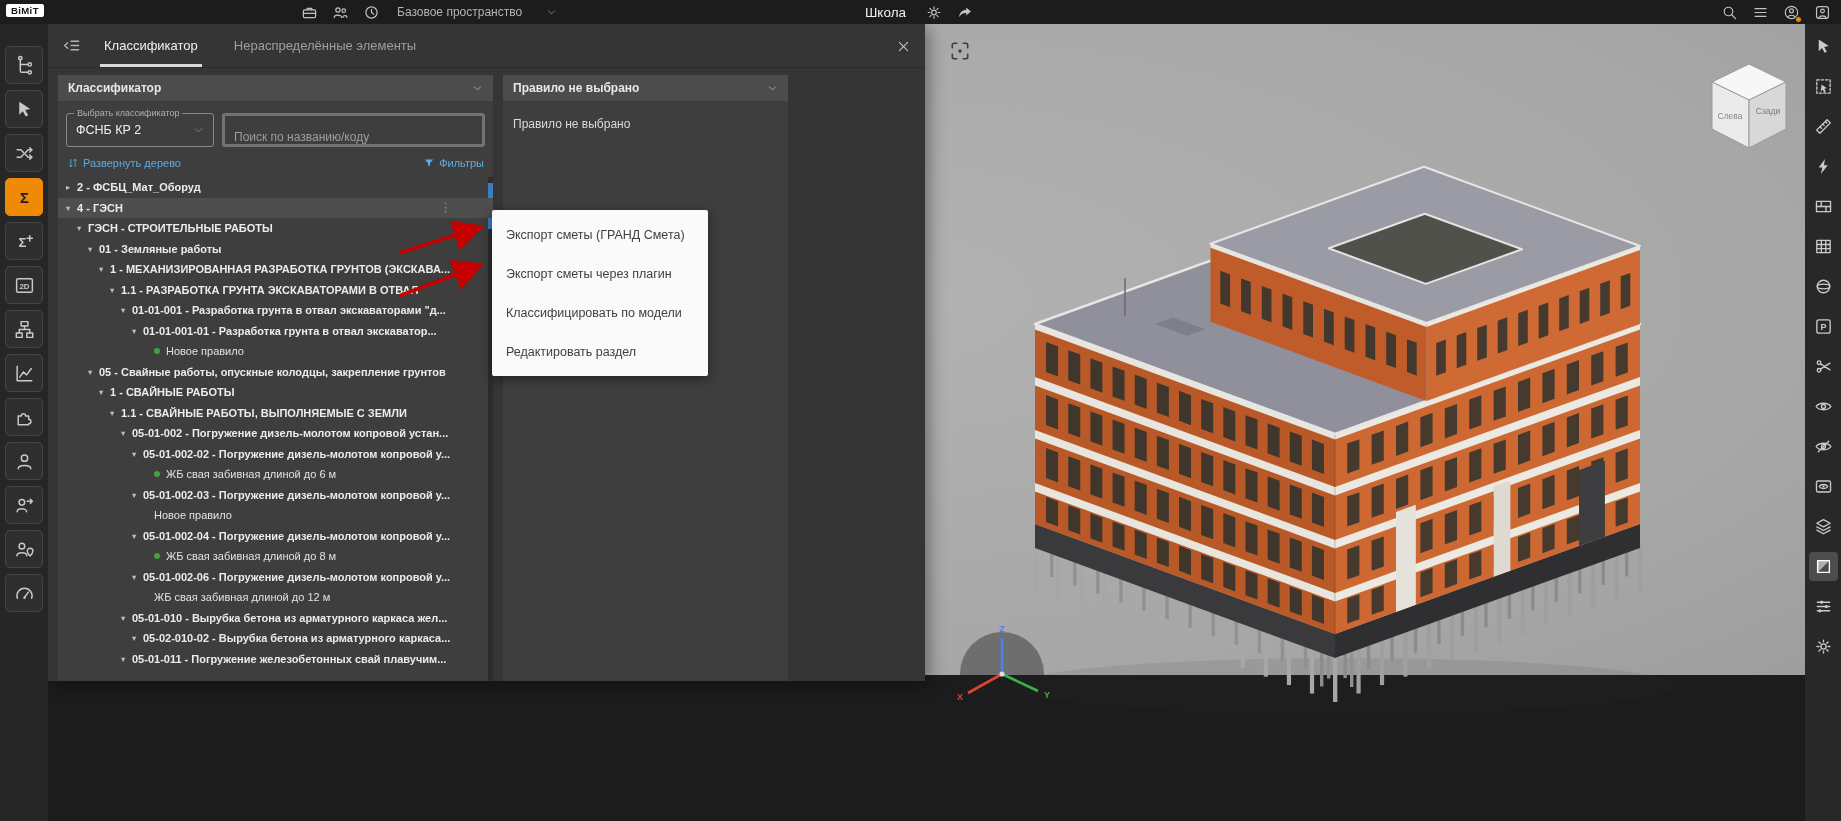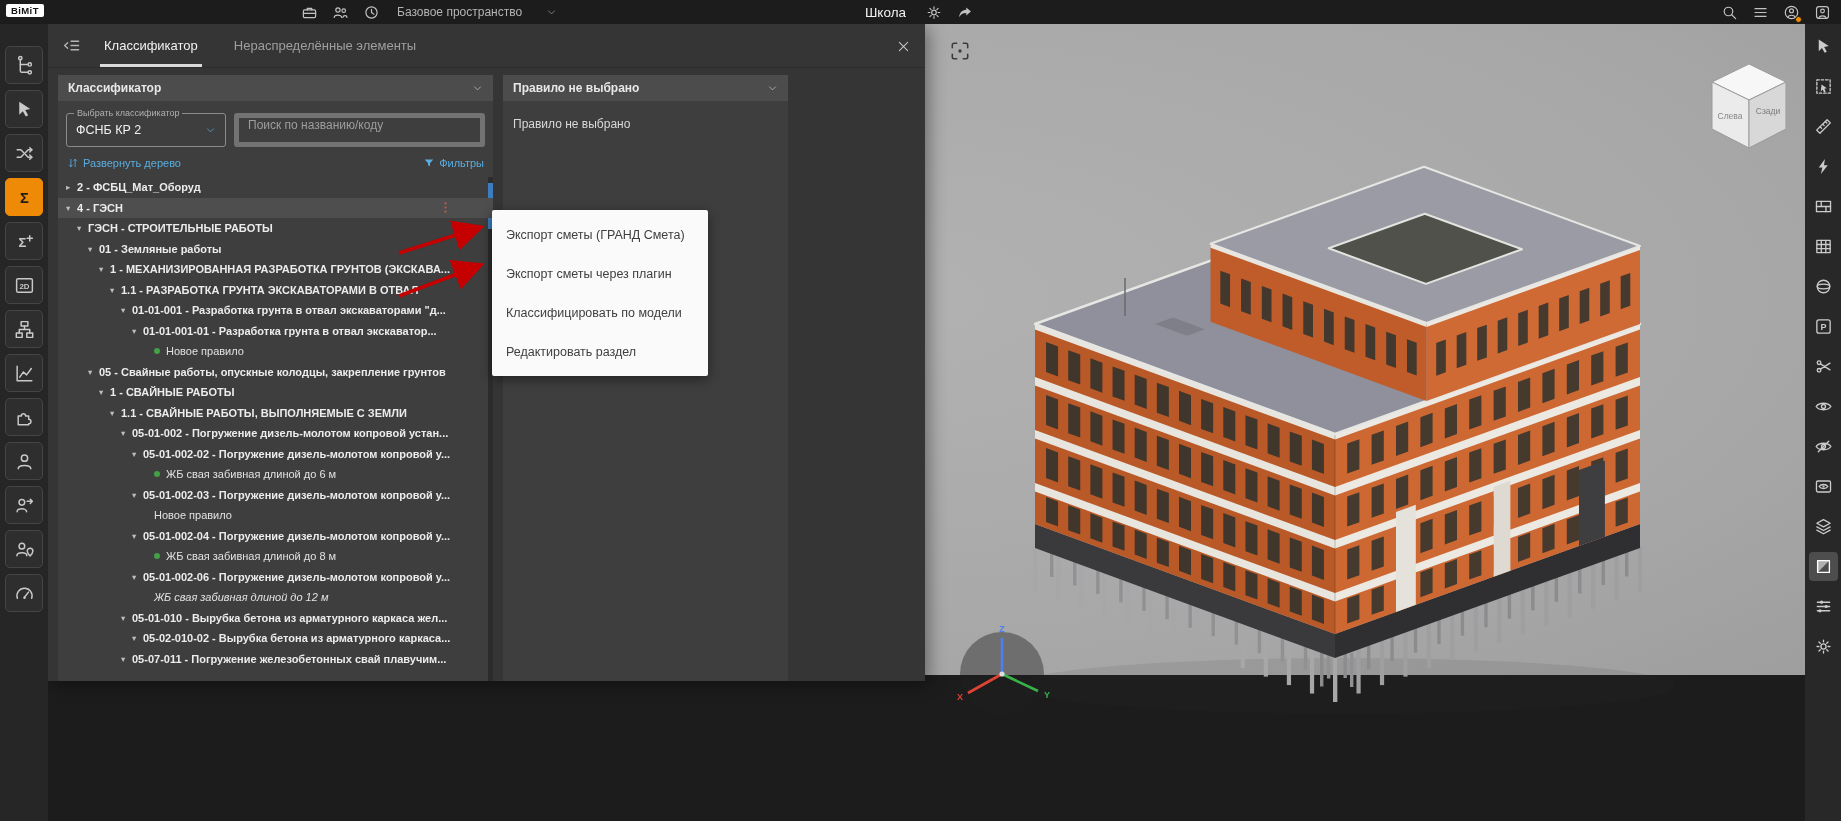--- a/index.html
+++ b/index.html
@@ -59,25 +59,25 @@
   .tab.active::after{content:"";position:absolute;left:14px;right:14px;bottom:0;height:3px;background:#dadada}
   .close-btn{position:absolute;right:10px;top:10px;width:24px;height:24px;display:flex;align-items:center;justify-content:center;color:#c7c7c7;cursor:pointer}
   .close-btn .ic{width:15px;height:15px}
 
   .subpanel{position:absolute;top:51px;bottom:0;background:#3e3e3e;display:flex;flex-direction:column}
   #classifier-panel{left:10px;width:435px}
   #rule-panel{left:455px;width:285px}
   .subpanel-header{flex:0 0 26px;background:#4c4c4c;display:flex;align-items:center;justify-content:space-between;padding:0 10px;color:#e8e8e8;font-size:12px;font-weight:bold;cursor:pointer}
   .subpanel-header .ic{width:11px;height:11px;color:#c2c2c2}
   .controls-row{display:flex;gap:8px;margin:12px 8px 0 8px}
-  .select-box{position:relative;width:160px;height:34px;border:1px solid #8a8a8a;border-radius:3px;display:flex;align-items:center;justify-content:space-between;padding:0 9px;cursor:pointer}
+  .select-box{position:relative;width:148px;height:34px;border:1px solid #8a8a8a;border-radius:3px;display:flex;align-items:center;justify-content:space-between;padding:0 9px;cursor:pointer}
   .float-label{position:absolute;top:-6px;left:7px;font-size:9px;color:#b0b0b0;background:#3e3e3e;padding:0 3px;white-space:nowrap}
   .select-value{font-size:12.5px;color:#f0f0f0}
   .select-box .ic{width:11px;height:11px;color:#58aee0}
-  .search-box{flex:1;height:34px;border:5px solid #737373;border-radius:3px;display:flex;align-items:flex-start;padding:0 9px}
+  .search-box{flex:1;height:34px;border:3px solid #737373;border-radius:3px;display:flex;align-items:flex-end;padding:0 9px}
   .search-box input{background:transparent;border:none;outline:none;color:#e8e8e8;font-size:12px;width:100%;font-family:inherit}
   .search-box input::placeholder{color:#9d9d9d}
   .links-row{display:flex;justify-content:space-between;margin:10px 9px 0 9px;font-size:11px;color:#58aee0}
   .link{display:flex;align-items:center;gap:4px;cursor:pointer}
   .link .ic{width:12px;height:12px}
 
   .tree{position:relative;margin-top:8px;flex:1;overflow:hidden}
   .tree-row{position:relative;height:20.5px;display:flex;align-items:center;font-size:11px;color:#ececec;white-space:nowrap;overflow:hidden;cursor:pointer}
   .tree-row.selected{background:#4e4e4e}
   .tree-row .caret{width:11px;flex:0 0 11px;font-size:8.5px;color:#bdbdbd;font-family:"DejaVu Sans",sans-serif}
@@ -897,35 +897,35 @@
           </div>
           <div class="tree-row leaf" style="padding-left: 85px;">
             <span class="caret"></span>
             <span class="dot"></span>
             <span class="lbl">ЖБ свая забивная длиной до 8 м</span>
           </div>
           <div class="tree-row node" style="padding-left: 74px;">
             <span class="caret">▾</span>
             <span class="lbl">05-01-002-06 - Погружение дизель-молотом копровой у...</span>
           </div>
-          <div class="tree-row leaf" style="padding-left: 85px; font-style: italic;">
+          <div class="tree-row leaf" style="padding-left: 85px;">
             <span class="caret"></span>
             <span class="lbl">ЖБ свая забивная длиной до 12 м</span>
           </div>
           <div class="tree-row node" style="padding-left: 63px;">
             <span class="caret">▾</span>
             <span class="lbl">05-01-010 - Вырубка бетона из арматурного каркаса жел...</span>
           </div>
           <div class="tree-row node" style="padding-left: 74px;">
             <span class="caret">▾</span>
             <span class="lbl">05-02-010-02 - Вырубка бетона из арматурного каркаса...</span>
           </div>
           <div class="tree-row node" style="padding-left: 63px;">
             <span class="caret">▾</span>
-            <span class="lbl">05-07-011 - Погружение железобетонных свай плавучим...</span>
+            <span class="lbl">05-01-011 - Погружение железобетонных свай плавучим...</span>
           </div>
         </div>
     </div>
 
     <div class="subpanel" id="rule-panel">
       <div class="subpanel-header">
         <span>Правило не выбрано</span>
         <span>
             <svg class="ic" viewBox="0 0 20 20">
               <use href="#i-caret-down"></use>

